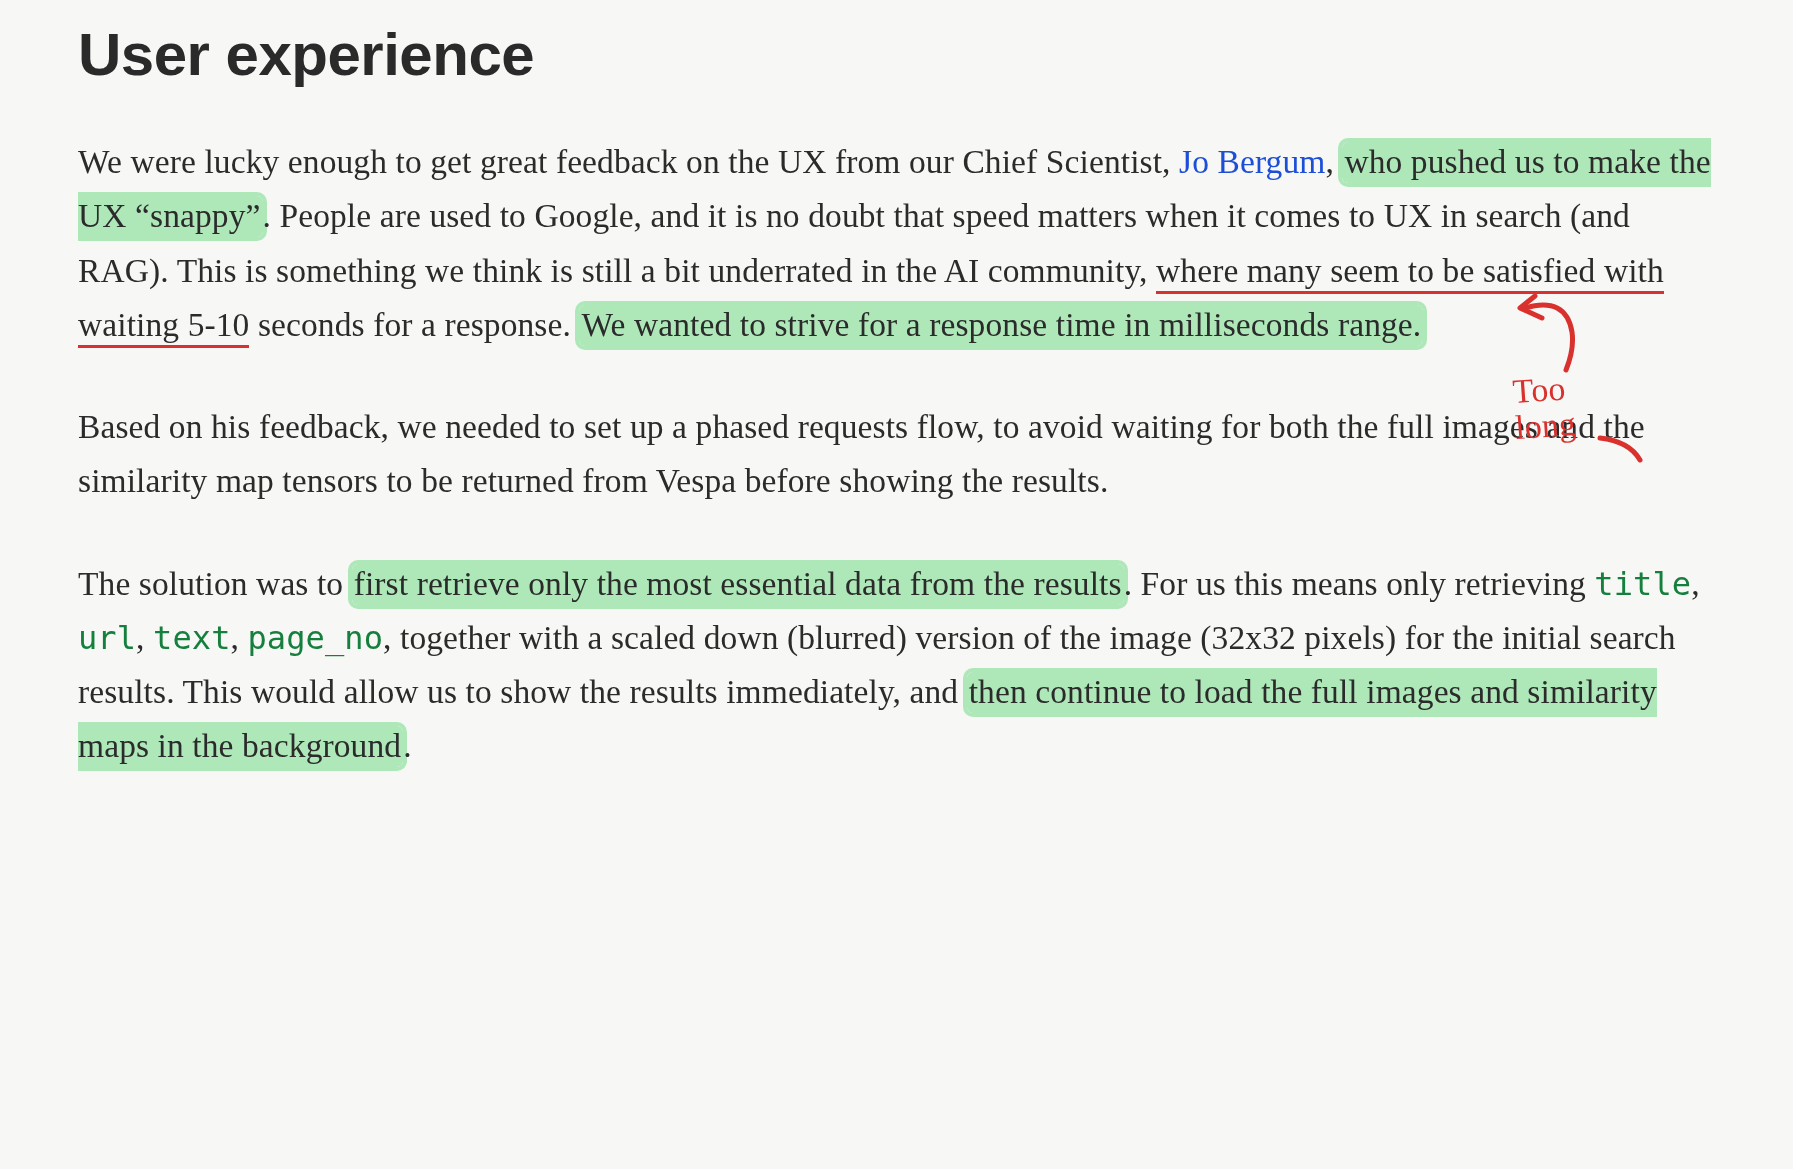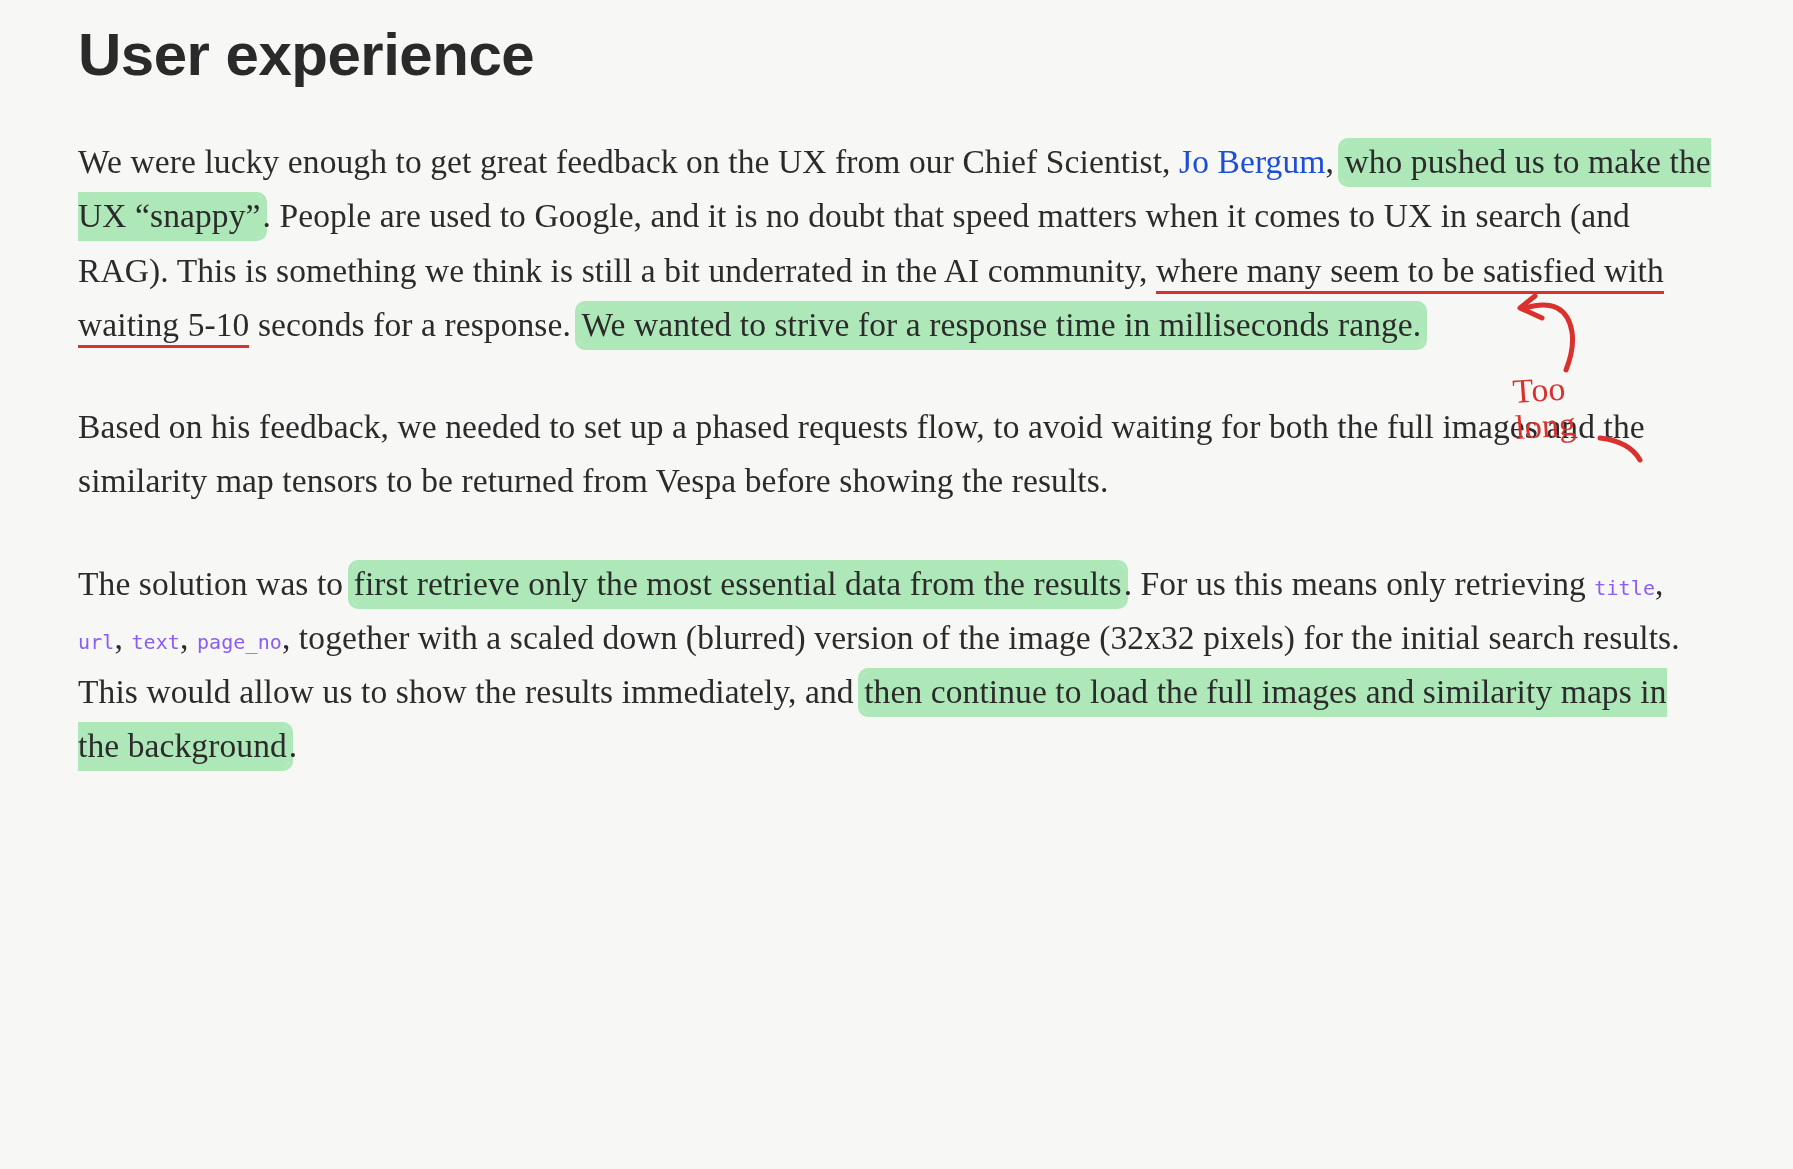--- a/index.html
+++ b/index.html
@@ -31,22 +31,22 @@
     margin: 0 0 48px 0;
     color: #2b2b2b;
     letter-spacing: 0.1px;
   }
   a.link {
     color: #1d4ed8;
     text-decoration: none;
   }
   code {
     font-family: ui-monospace, SFMono-Regular, Menlo, Consolas, monospace;
-    font-size: 20px;
-    color: #8b5cf6;
+    font-size: 32px;
+    color: #15803d;
   }
   .hl {
     background: #aee8b9;
     border-radius: 6px;
     padding: 1px 2px 3px 2px;
     box-shadow: 0 0 0 4px #aee8b9;
   }
   .ul-red {
     position: relative;
     box-shadow: 0 3px 0 0 #d9322e;

